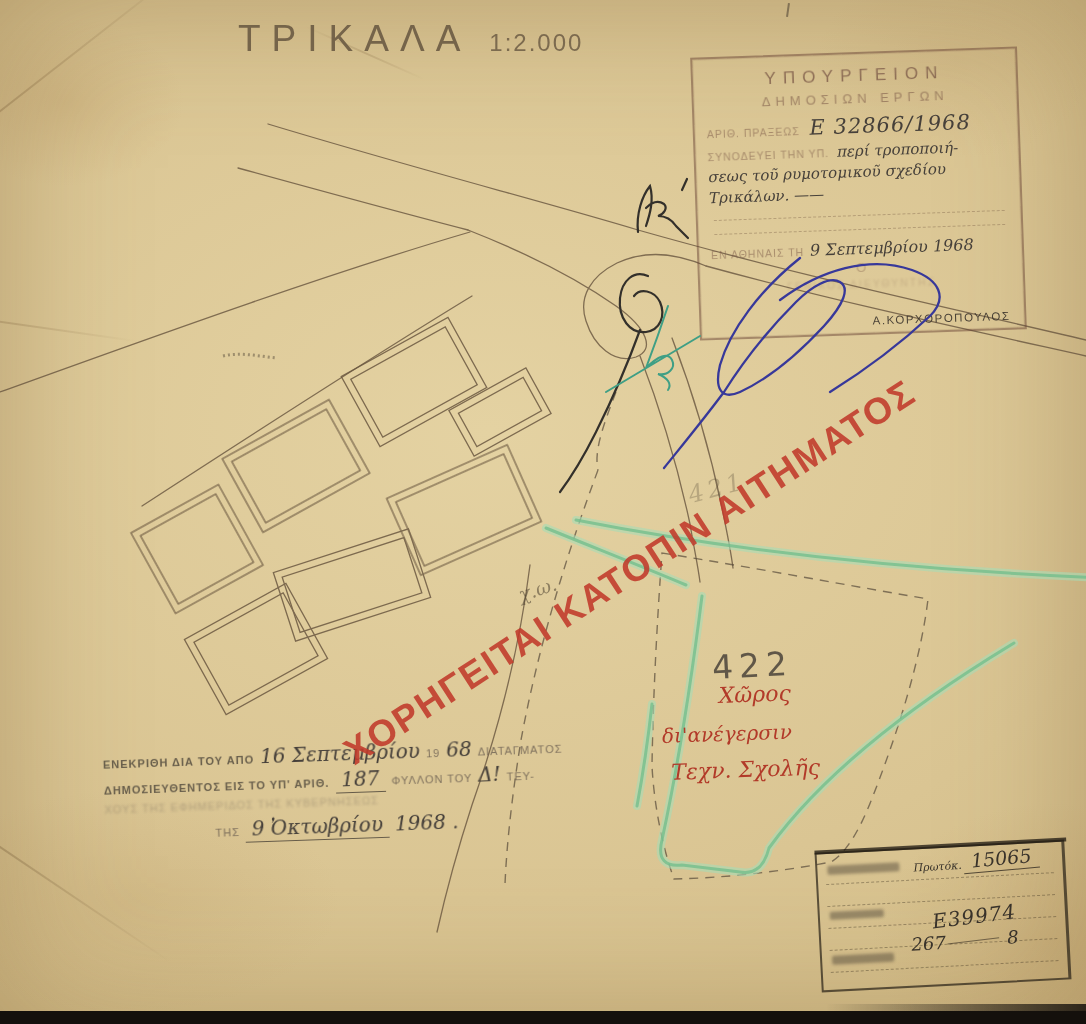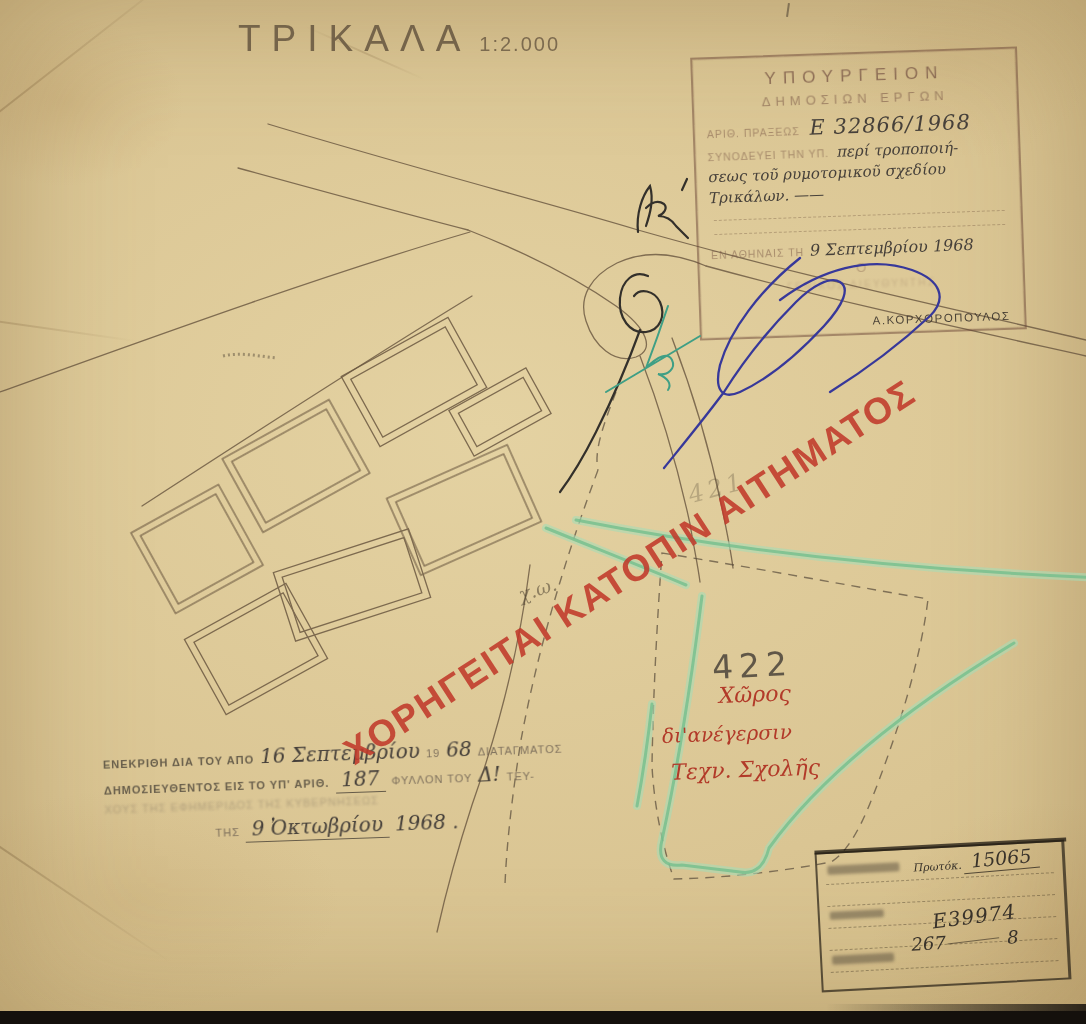--- a/index.html
+++ b/index.html
@@ -18,21 +18,21 @@
   .c1{left:-40px;top:40px;width:260px;height:2px;background:linear-gradient(90deg,rgba(120,92,55,.35),transparent);transform:rotate(-38deg);}
   .c2{left:-10px;top:330px;width:150px;height:2px;background:linear-gradient(90deg,rgba(120,92,55,.28),transparent);transform:rotate(8deg);}
   .c3{left:-30px;top:900px;width:220px;height:2px;background:linear-gradient(90deg,rgba(110,85,50,.35),transparent);transform:rotate(34deg);}
   .c4{left:300px;top:52px;width:130px;height:2px;background:linear-gradient(90deg,transparent,rgba(120,92,55,.22),transparent);transform:rotate(24deg);}
 
   svg.map{position:absolute;left:0;top:0;z-index:2;}
   svg.sigs{position:absolute;left:0;top:0;z-index:4;}
 
   .title-row{position:absolute;left:238px;top:18px;z-index:3;color:#6e5d45;display:flex;align-items:baseline;}
   .title-main{font-size:37px;font-weight:400;letter-spacing:11px;opacity:.92;}
-  .title-scale{font-size:20px;letter-spacing:2px;margin-left:8px;opacity:.85;}
+  .title-scale{font-size:24px;letter-spacing:2px;margin-left:18px;opacity:.85;}
 
   
   .mstamp{position:absolute;left:695px;top:52px;width:327px;height:283px;z-index:3;
     transform:rotate(-2deg);transform-origin:50% 50%;
     border:2px solid rgba(105,68,54,.5); box-shadow:inset 0 0 0 1px rgba(105,68,54,.12);
     padding:8px 12px;box-sizing:border-box;}
   .ink{color:#7c5a48;filter:blur(.35px);}
   .mstamp .org1{text-align:center;font-size:17px;letter-spacing:7px;opacity:.8;margin-top:4px;}
   .mstamp .org2{text-align:center;font-size:13px;letter-spacing:5px;opacity:.6;margin-top:5px;}
   .hw{font-family:"DejaVu Serif", serif;font-style:italic;color:#46403a;}

